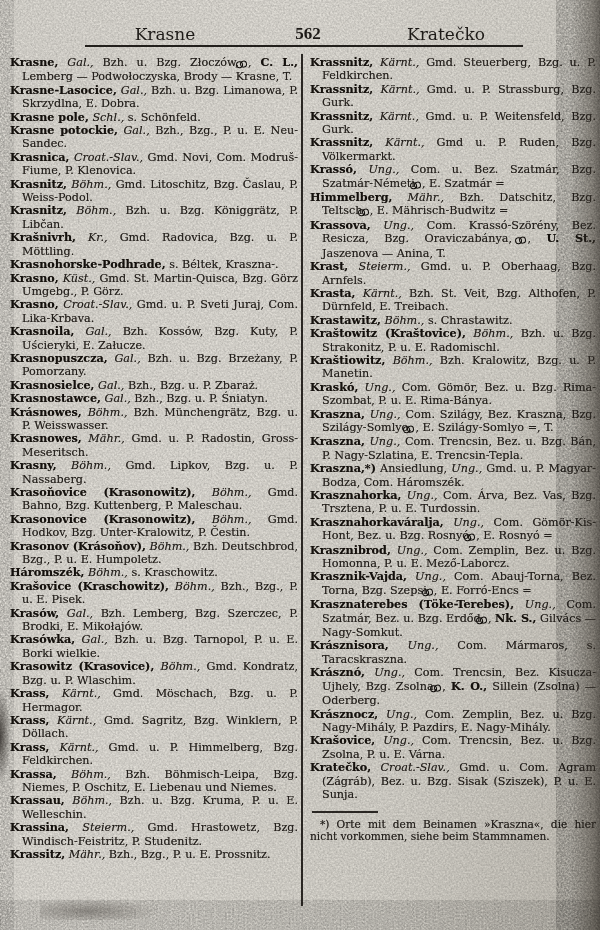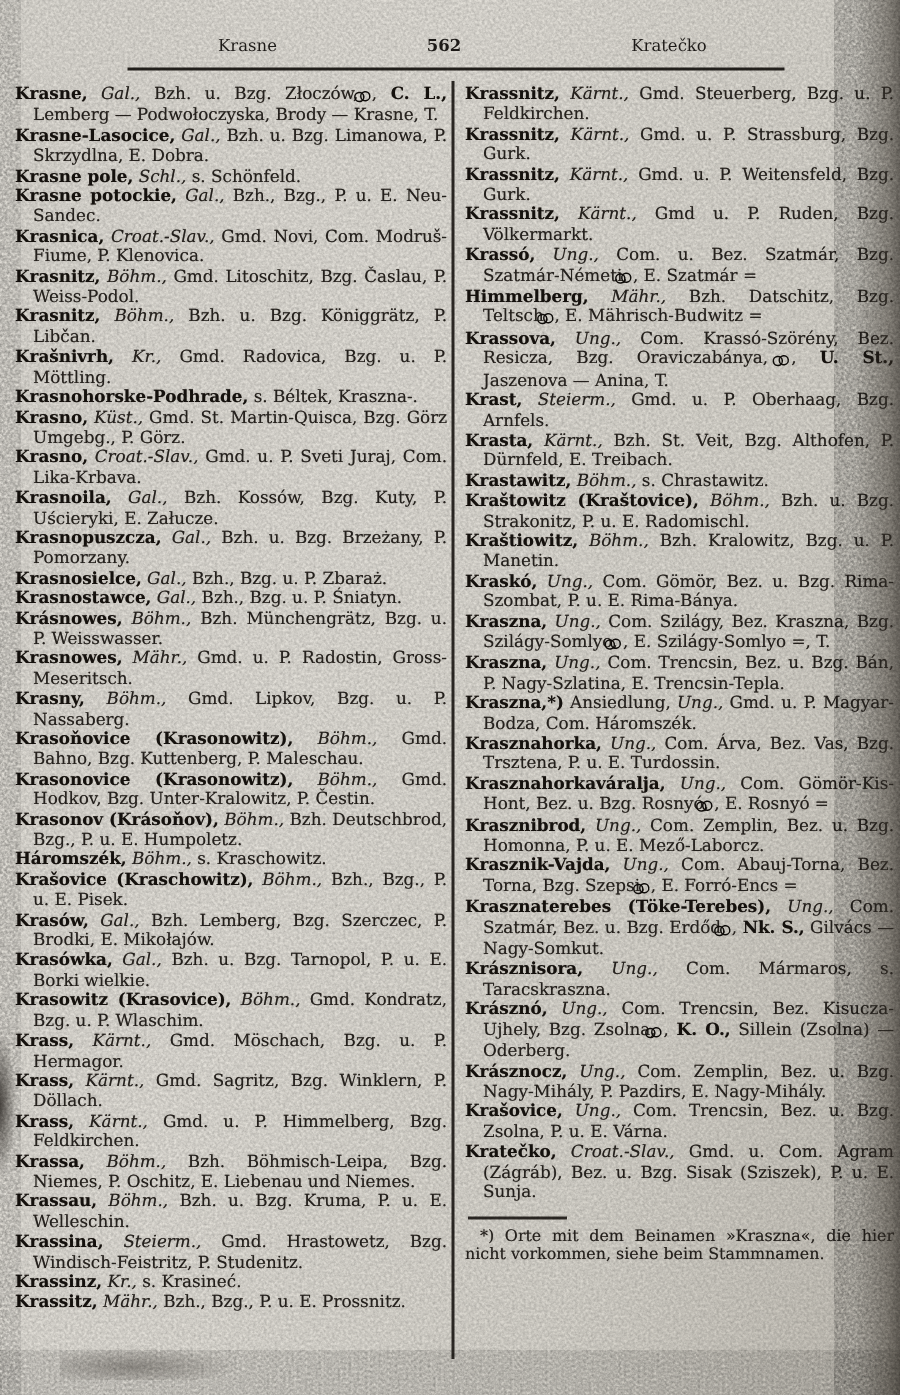--- a/index.html
+++ b/index.html
@@ -7,24 +7,24 @@
     width:600px; height:930px; overflow:hidden; position:relative;
     background:#c9c6be;
     font-family:"DejaVu Serif", serif;
   }
   .page {
     position:absolute; inset:0;
     background: linear-gradient(105deg, #dedbd4 0%, #e2dfd8 38%, #d9d6ce 72%, #c6c2b9 97%, #b4b0a6 100%);
   }
   
   .header { position:absolute; top:24px; left:0; width:600px; height:18px;
-            font-size:11px; color:#201d1a; }
+            font-size:17px; color:#201d1a; }
   .header span { position:absolute; transform:translateX(-50%); white-space:nowrap; }
   .hdr-left  { left:165px; }
-  .hdr-center{ left:296px; font-weight:bold; }
+  .hdr-center{ left:308px; font-weight:bold;font-family:Liberation Serif, serif; }
   .hdr-right { left:446px; }
   .header-rule { position:absolute; top:45px; left:85px; width:438px; height:2px;
                  background:#26231f; }
   
   .col {
     position:absolute; top:56px; width:288px;
     font-size:11.2px; line-height:13.4px; text-align:justify;
     color:#282420; text-shadow:0 0 0.45px rgba(40,33,26,0.55);
   }
   #col-left  { left:10px; }
@@ -96,21 +96,20 @@
       <p class="entry"><b>Krašovice (Kraschowitz),</b> <i>Böhm.,</i> Bzh., Bzg., P. u. E. Pisek.</p>
       <p class="entry"><b>Krasów,</b> <i>Gal.,</i> Bzh. Lemberg, Bzg. Szerczec, P. Brodki, E. Mikołajów.</p>
       <p class="entry"><b>Krasówka,</b> <i>Gal.,</i> Bzh. u. Bzg. Tarnopol, P. u. E. Borki wielkie.</p>
       <p class="entry"><b>Krasowitz (Krasovice),</b> <i>Böhm.,</i> Gmd. Kondratz, Bzg. u. P. Wlaschim.</p>
       <p class="entry"><b>Krass,</b> <i>Kärnt.,</i> Gmd. Möschach, Bzg. u. P. Hermagor.</p>
       <p class="entry"><b>Krass,</b> <i>Kärnt.,</i> Gmd. Sagritz, Bzg. Winklern, P. Döllach.</p>
       <p class="entry"><b>Krass,</b> <i>Kärnt.,</i> Gmd. u. P. Himmelberg, Bzg. Feldkirchen.</p>
       <p class="entry"><b>Krassa,</b> <i>Böhm.,</i> Bzh. Böhmisch-Leipa, Bzg. Niemes, P. Oschitz, E. Liebenau und Niemes.</p>
       <p class="entry"><b>Krassau,</b> <i>Böhm.,</i> Bzh. u. Bzg. Kruma, P. u. E. Welleschin.</p>
       <p class="entry"><b>Krassina,</b> <i>Steierm.,</i> Gmd. Hrastowetz, Bzg. Windisch-Feistritz, P. Studenitz.</p>
-      <p class="entry"><b>Krassinz,</b> <i>Kr.,</i> s. Krasineć.</p>
       <p class="entry"><b>Krassitz,</b> <i>Mähr.,</i> Bzh., Bzg., P. u. E. Prossnitz.</p>
     </div>
 
   <div class="col" id="col-right">
     <div id="entries-right">
         <p class="entry"><b>Krassnitz,</b> <i>Kärnt.,</i> Gmd. Steuerberg, Bzg. u. P. Feldkirchen.</p>
         <p class="entry"><b>Krassnitz,</b> <i>Kärnt.,</i> Gmd. u. P. Strassburg, Bzg. Gurk.</p>
         <p class="entry"><b>Krassnitz,</b> <i>Kärnt.,</i> Gmd. u. P. Weitensfeld, Bzg. Gurk.</p>
         <p class="entry"><b>Krassnitz,</b> <i>Kärnt.,</i> Gmd u. P. Ruden, Bzg. Völkermarkt.</p>
         <p class="entry"><b>Krassó,</b> <i>Ung.,</i> Com. u. Bez. Szatmár, Bzg. Szatmár-Németi, <span class="rail"><i class="r"></i><i class="r r2"></i></span>, E. Szatmár =</p>

